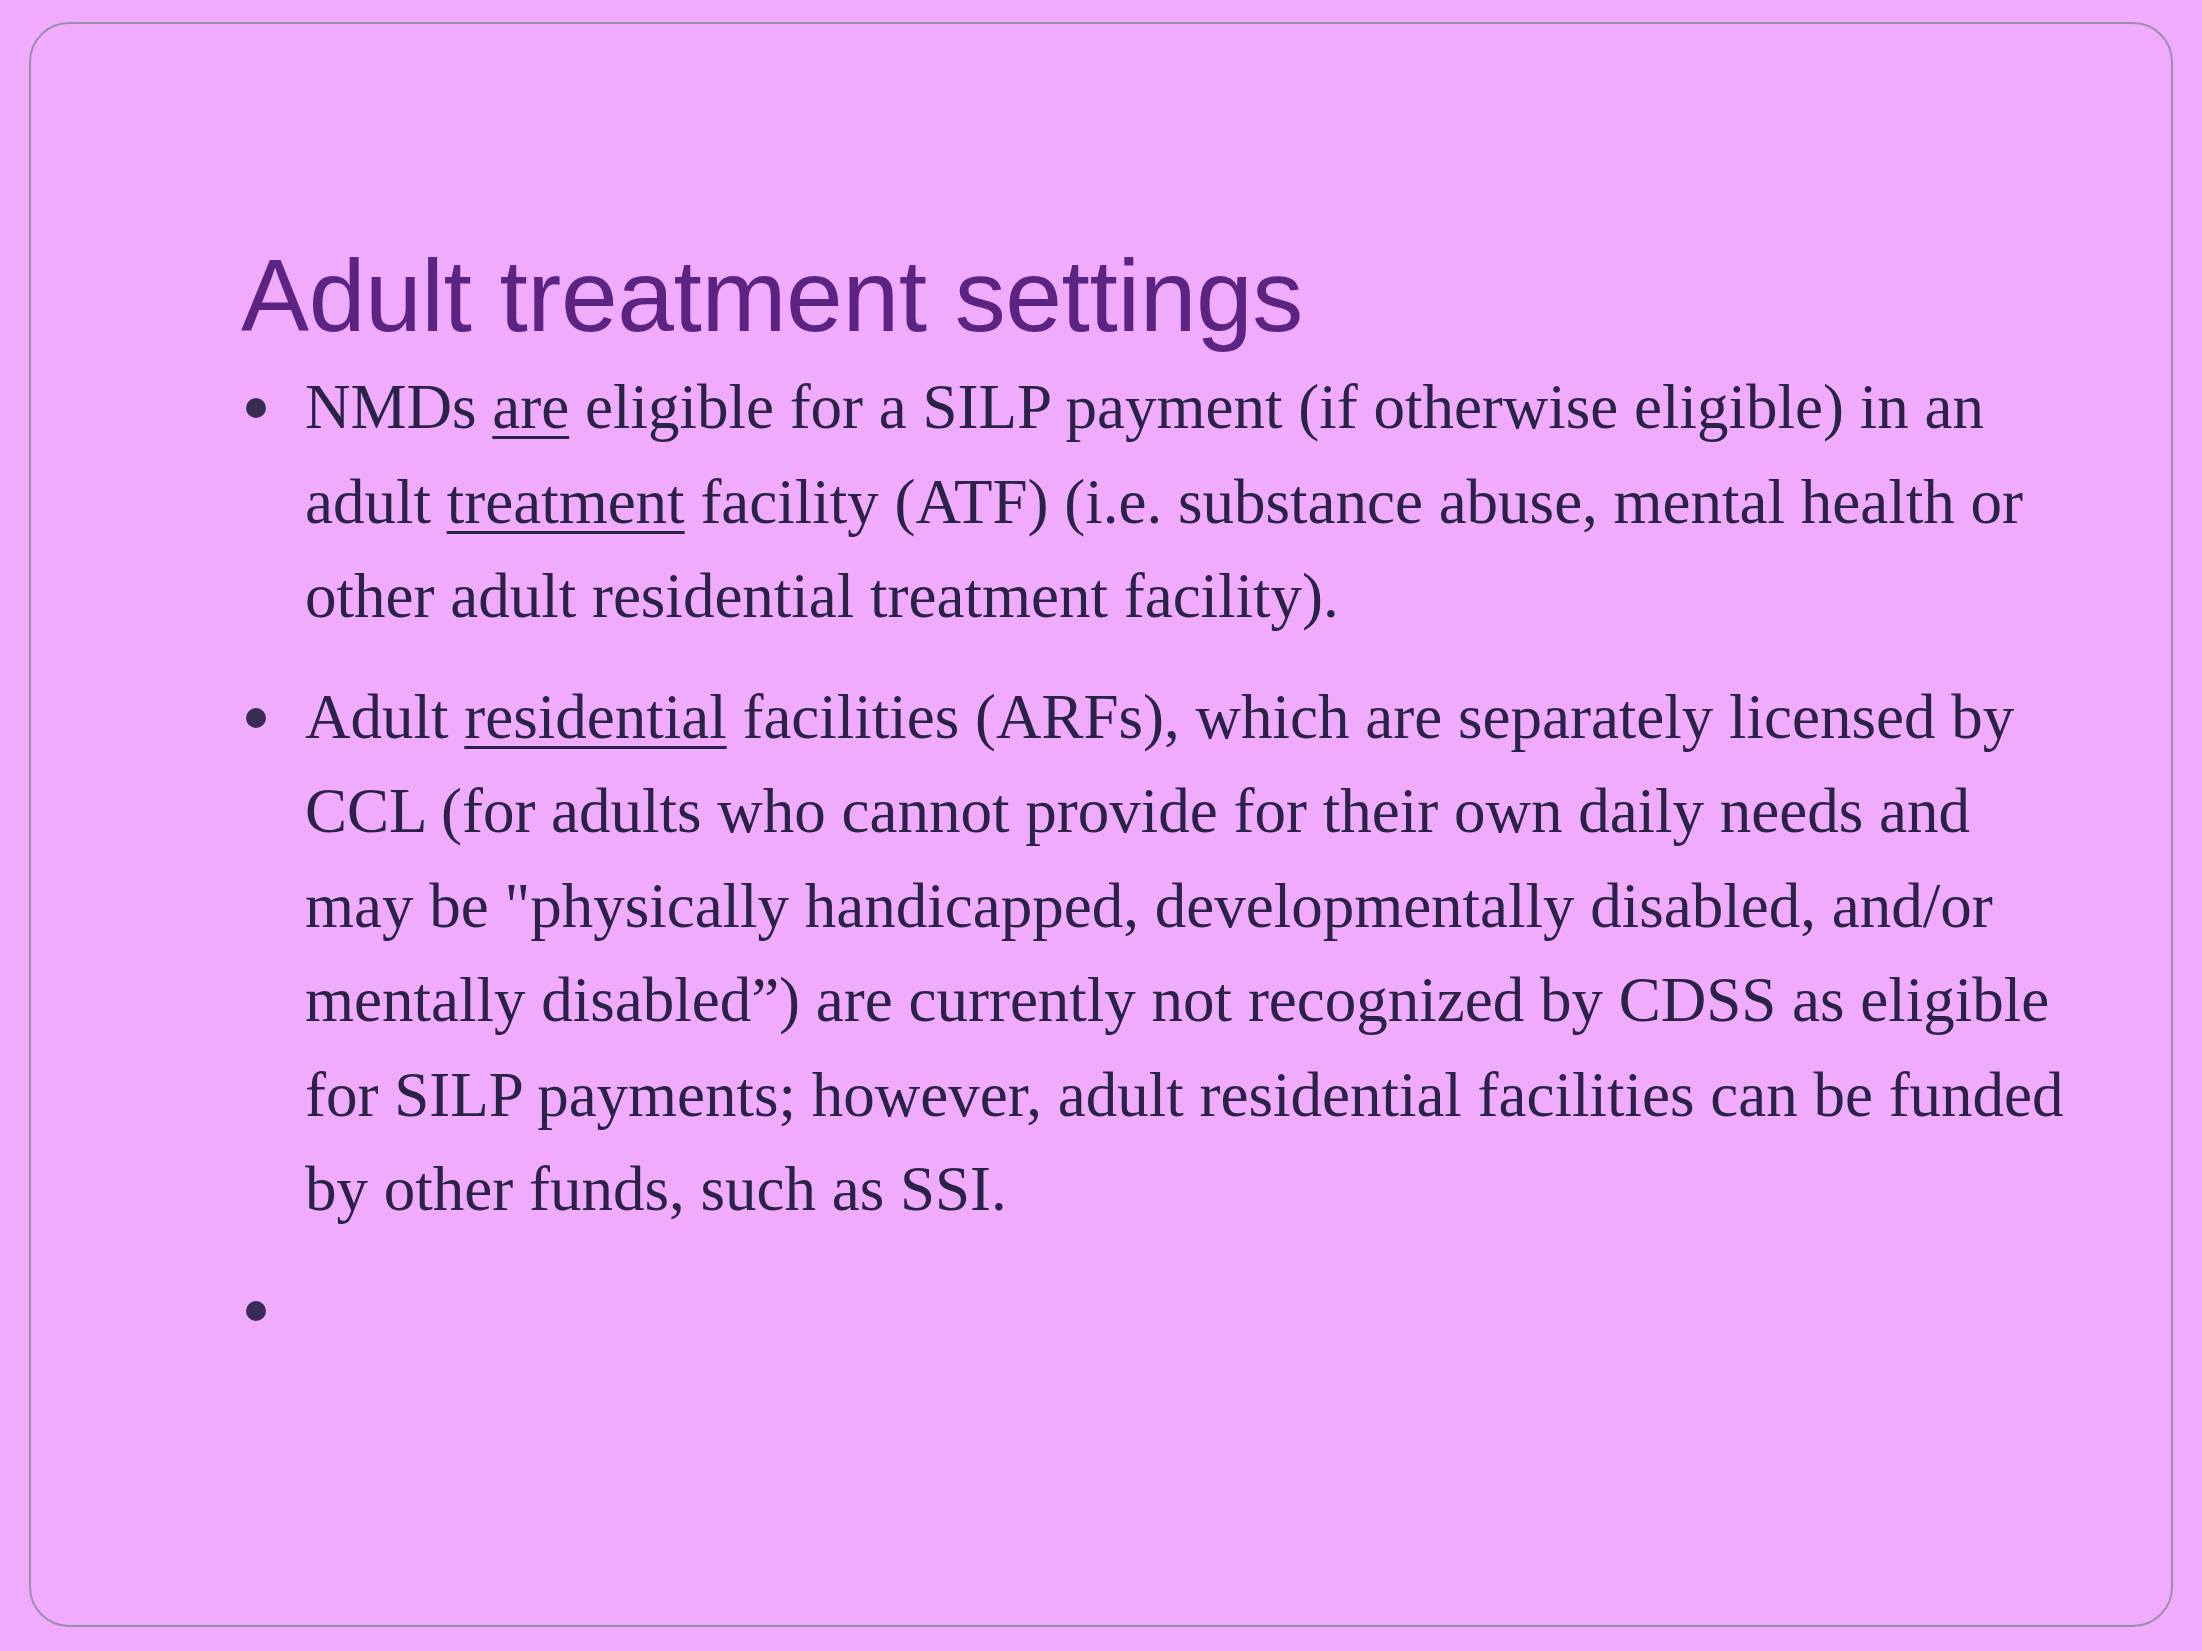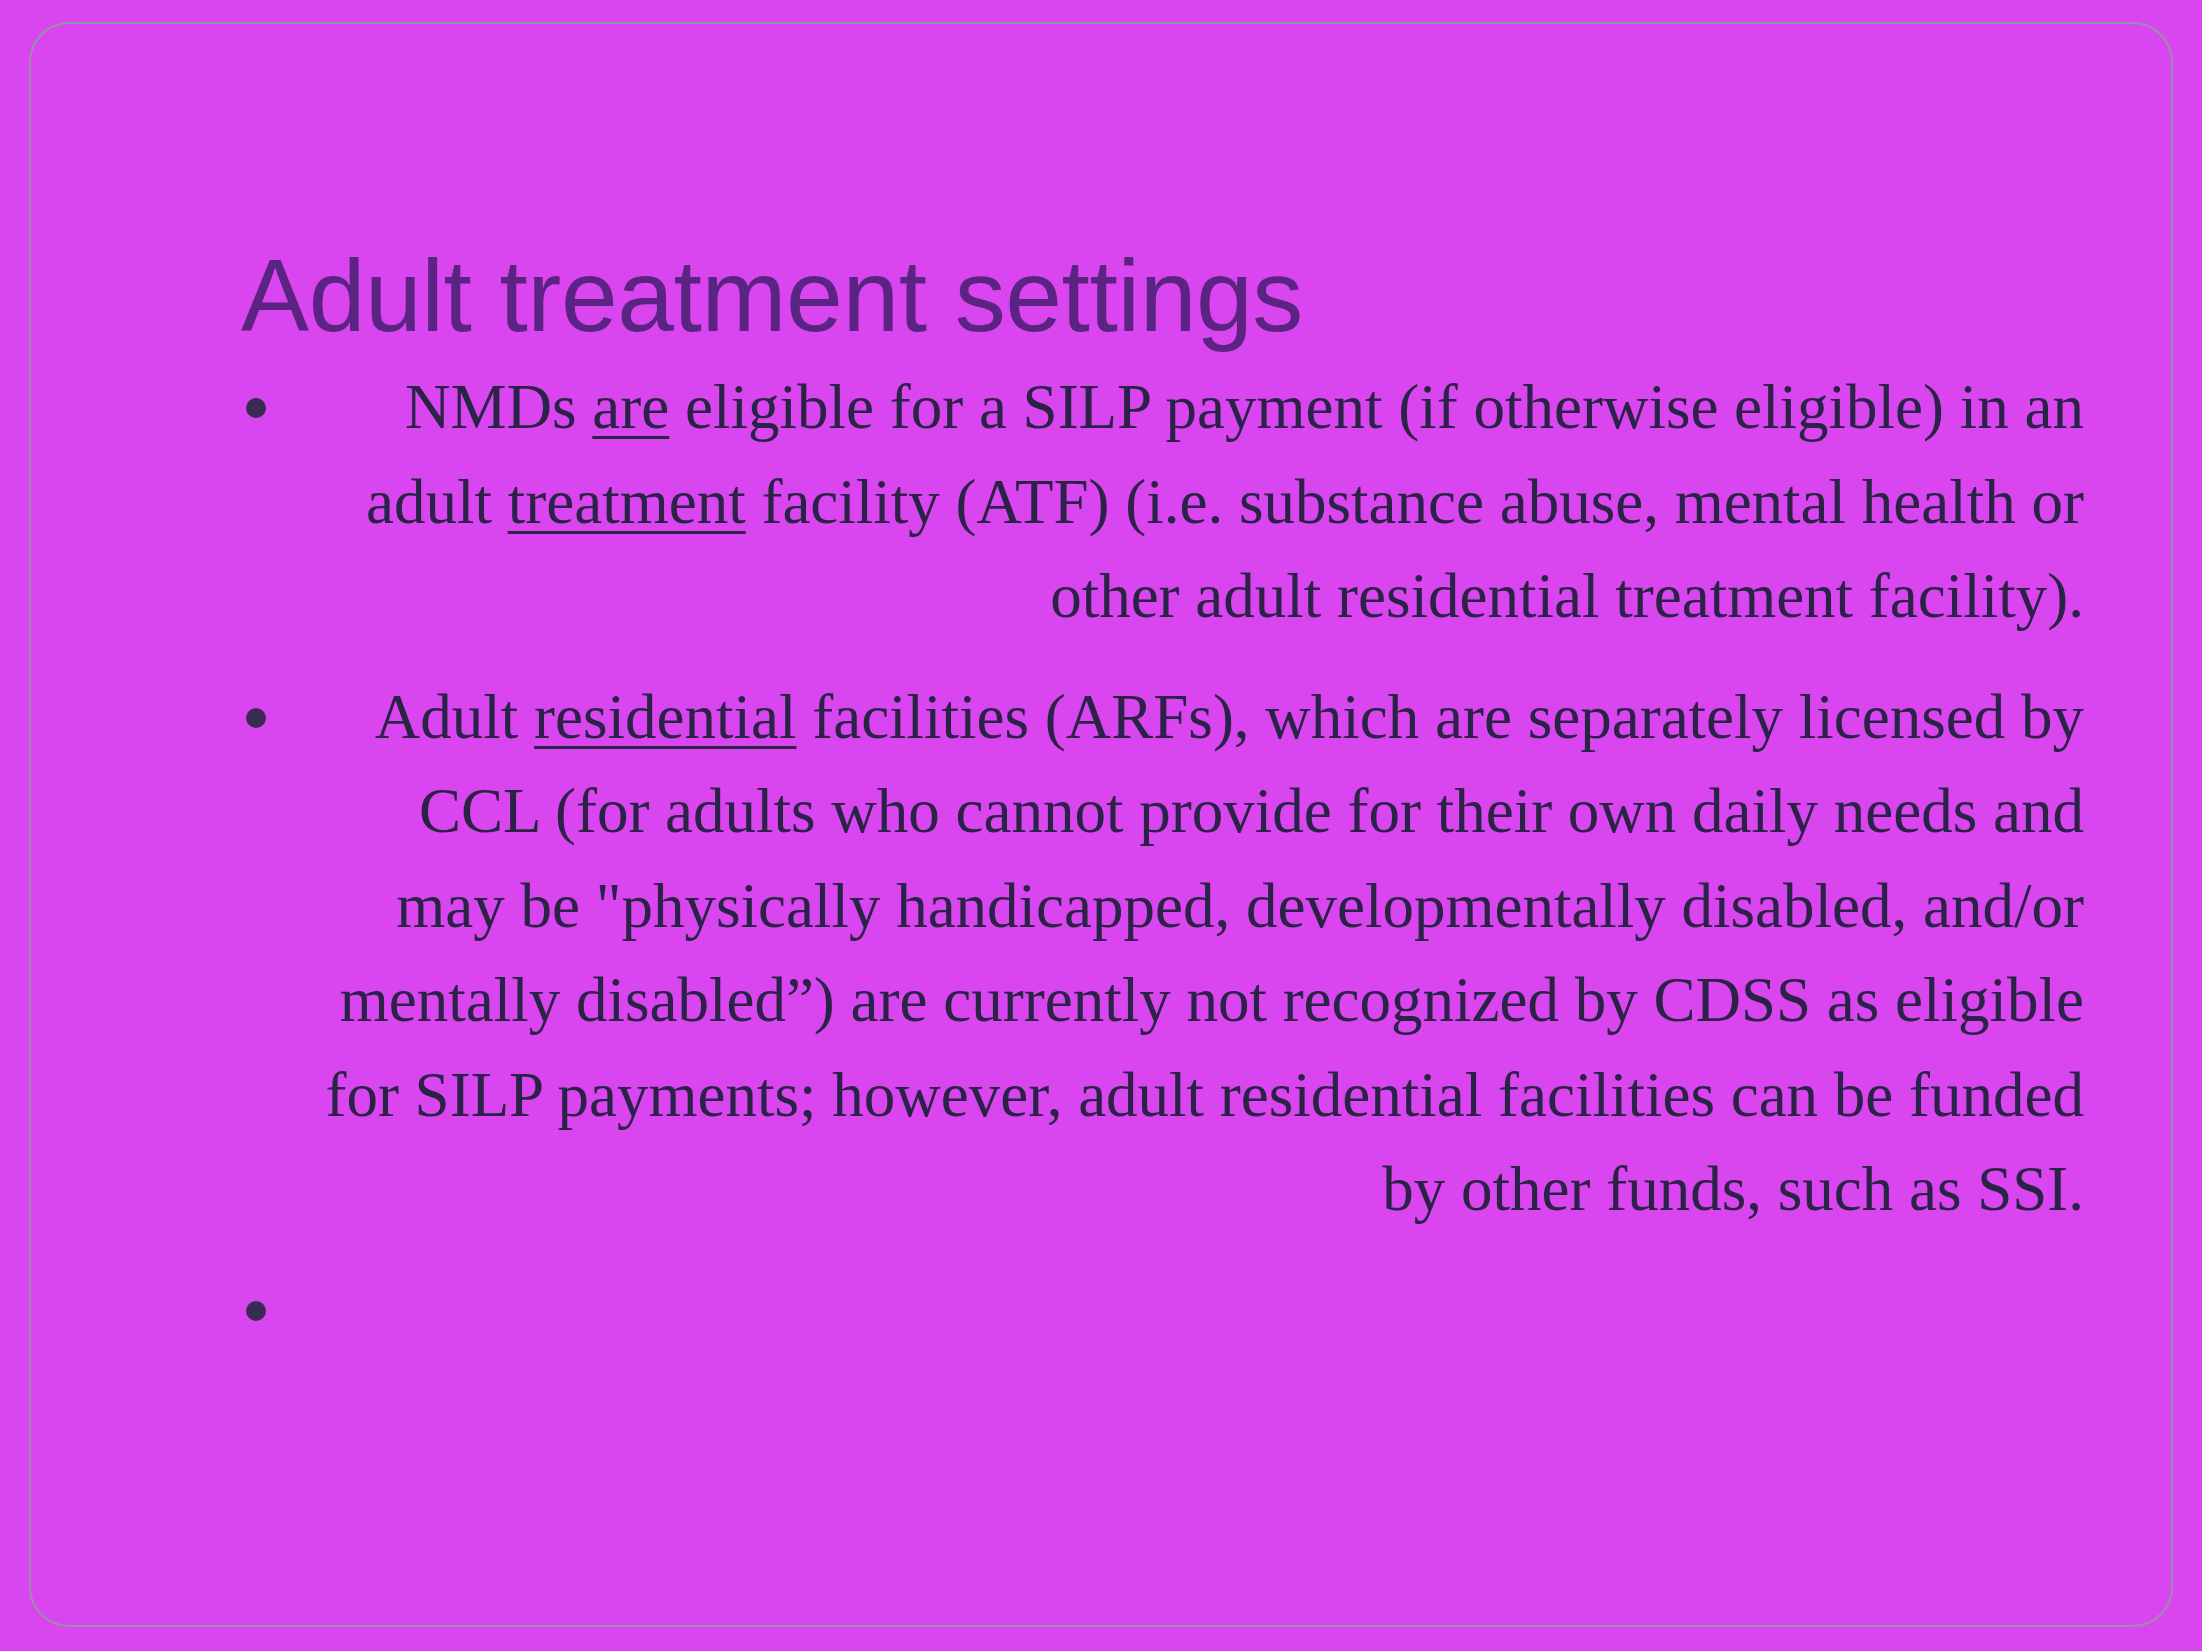--- a/index.html
+++ b/index.html
@@ -11,21 +11,21 @@
     width: 2203px;
     height: 1652px;
     overflow: hidden;
     font-family: "Liberation Serif", "DejaVu Serif", serif;
   }
 
   .slide {
     position: relative;
     width: 2203px;
     height: 1652px;
-    background: #d946ef;
+    background: #f0abfc;
     box-sizing: border-box;
   }
 
   
   .slide-frame {
     position: absolute;
     left: 29px;
     top: 22.4px;
     width: 2144px;
     height: 1605px;
@@ -55,21 +55,21 @@
     width: 1850px;
   }
 
   .bullet-item {
     position: relative;
     padding-left: 71px;
     margin-bottom: 26px;
     font-size: 63px;
     line-height: 1.50;
     color: #2b2347;
-    text-align: right;
+    text-align: left;
   }
   .bullet-item:last-child { margin-bottom: 0; }
 
   .bullet-dot {
     position: absolute;
     left: 12px;
     top: 38px;
     width: 20px;
     height: 20px;
     border-radius: 50%;

